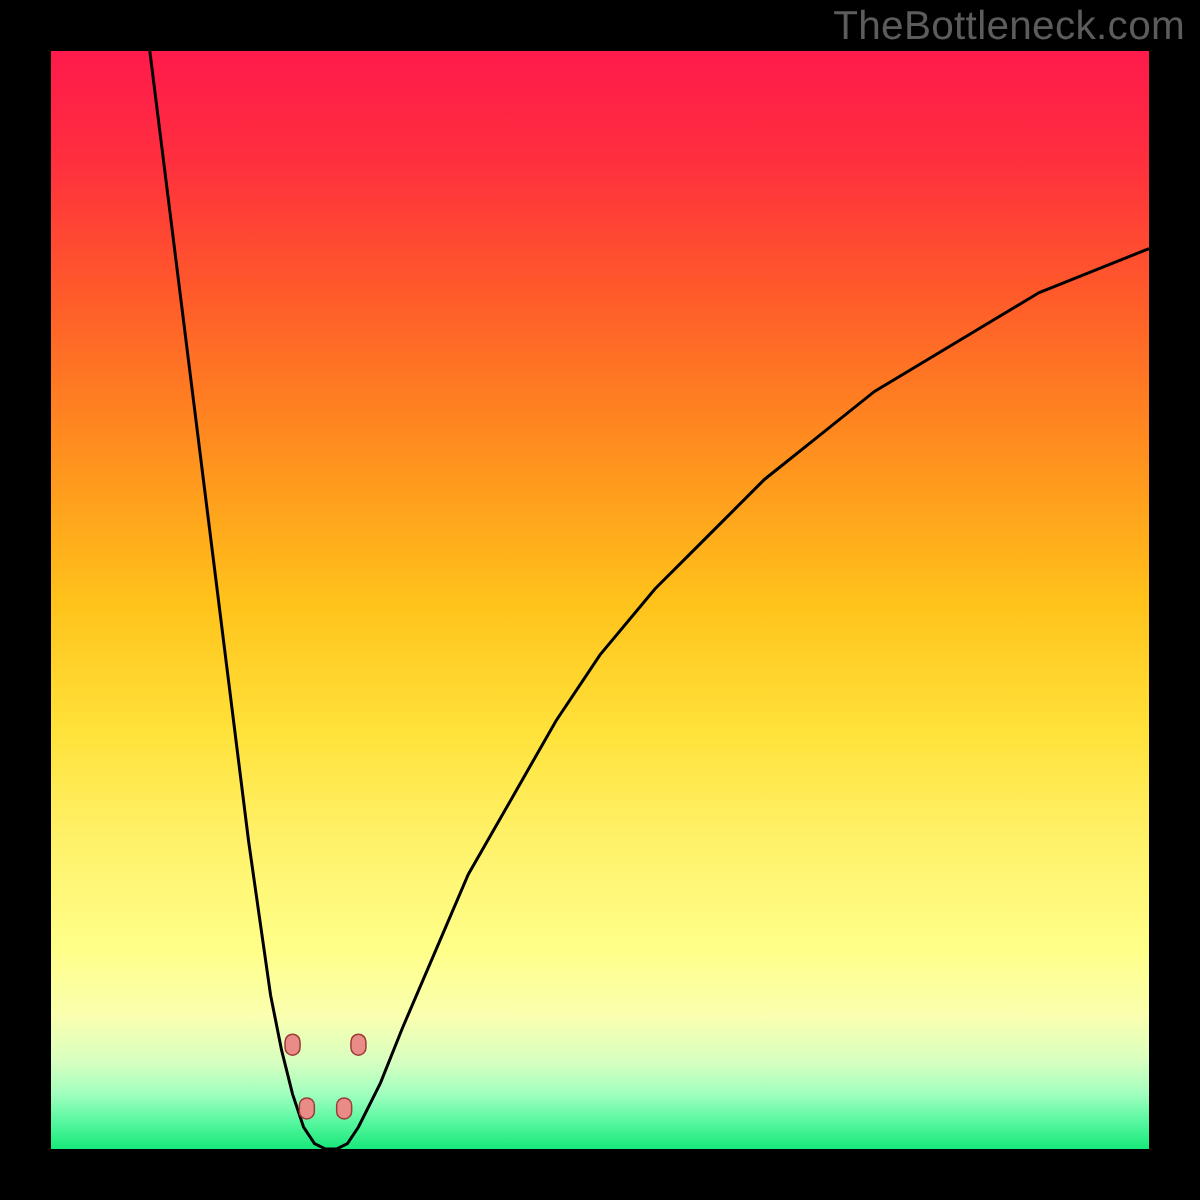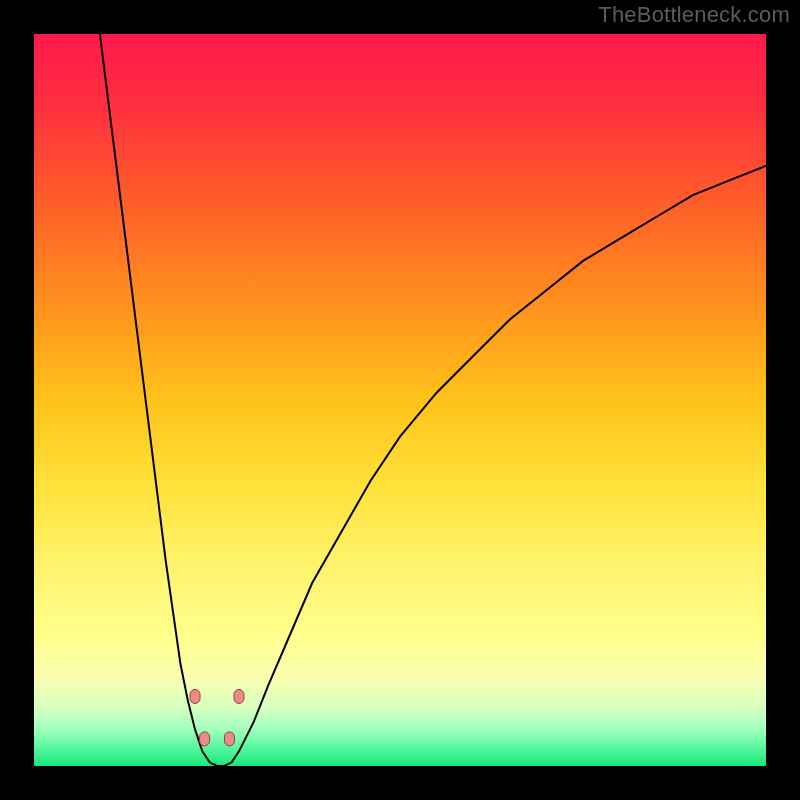--- a/index.html
+++ b/index.html
@@ -17,21 +17,21 @@
     top: 0;
     width: 800px;
     height: 800px;
     background: #000000;
   }
   .watermark {
     position: absolute;
     top: 2px;
     right: 10px;
     color: #5c5c5c;
-    font-size: 22px;
+    font-size: 27px;
     font-weight: 500;
     letter-spacing: 0.2px;
     user-select: none;
   }
   .plot-area {
     position: absolute;
     left: 34px;
     top: 34px;
     width: 732px;
     height: 732px;

